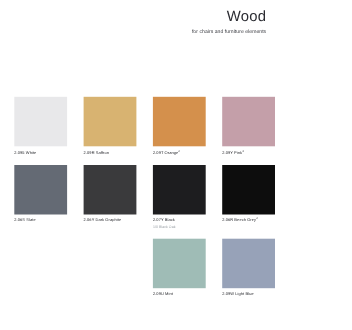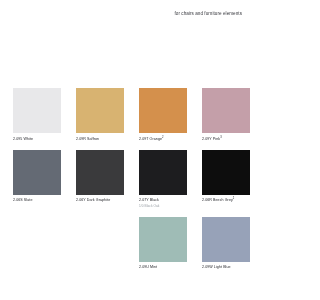--- a/index.html
+++ b/index.html
@@ -87,20 +87,21 @@
     color: #9aa0a6;
     white-space: nowrap;
     display: block;
     margin-top: 1px;
   }
 </style>
 </head>
 <body>
 
 <div class="page-header">
+  <h1 class="page-title">Wood</h1>
   <div class="page-subtitle">for chairs and furniture elements</div>
 </div>
 
 <div class="swatch-grid">
     <div class="swatch-cell">
       <span class="swatch-chip" style="background: rgb(232, 232, 234);"></span>
       <div class="swatch-caption">
         <span class="swatch-code-name">2.095 White</span>
       </div>
     </div>

